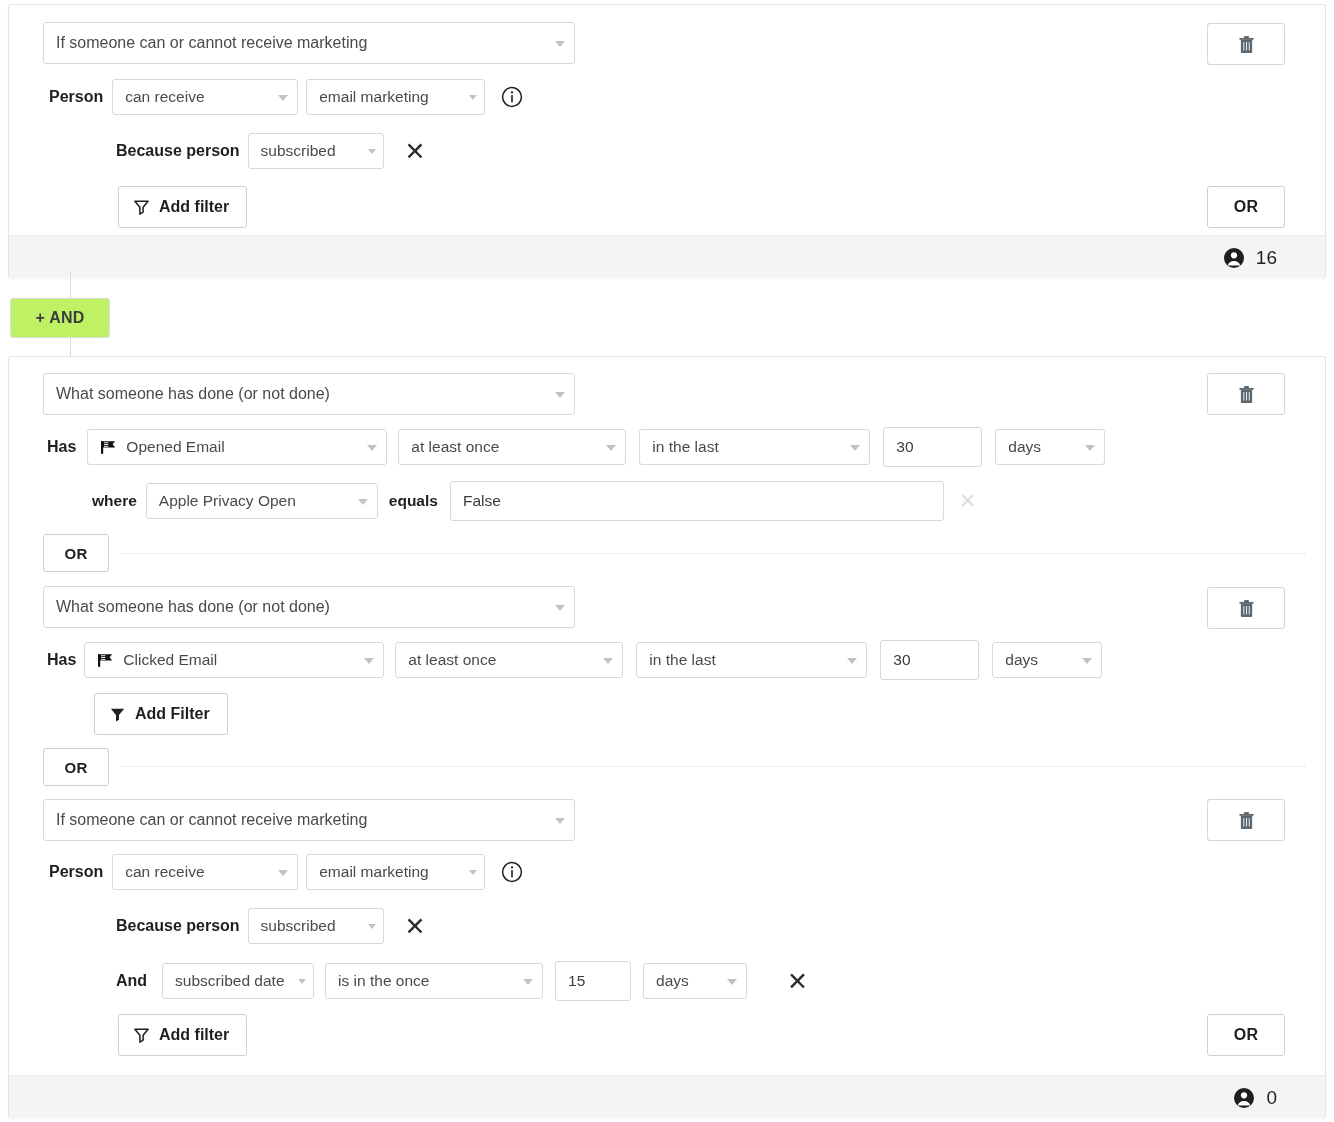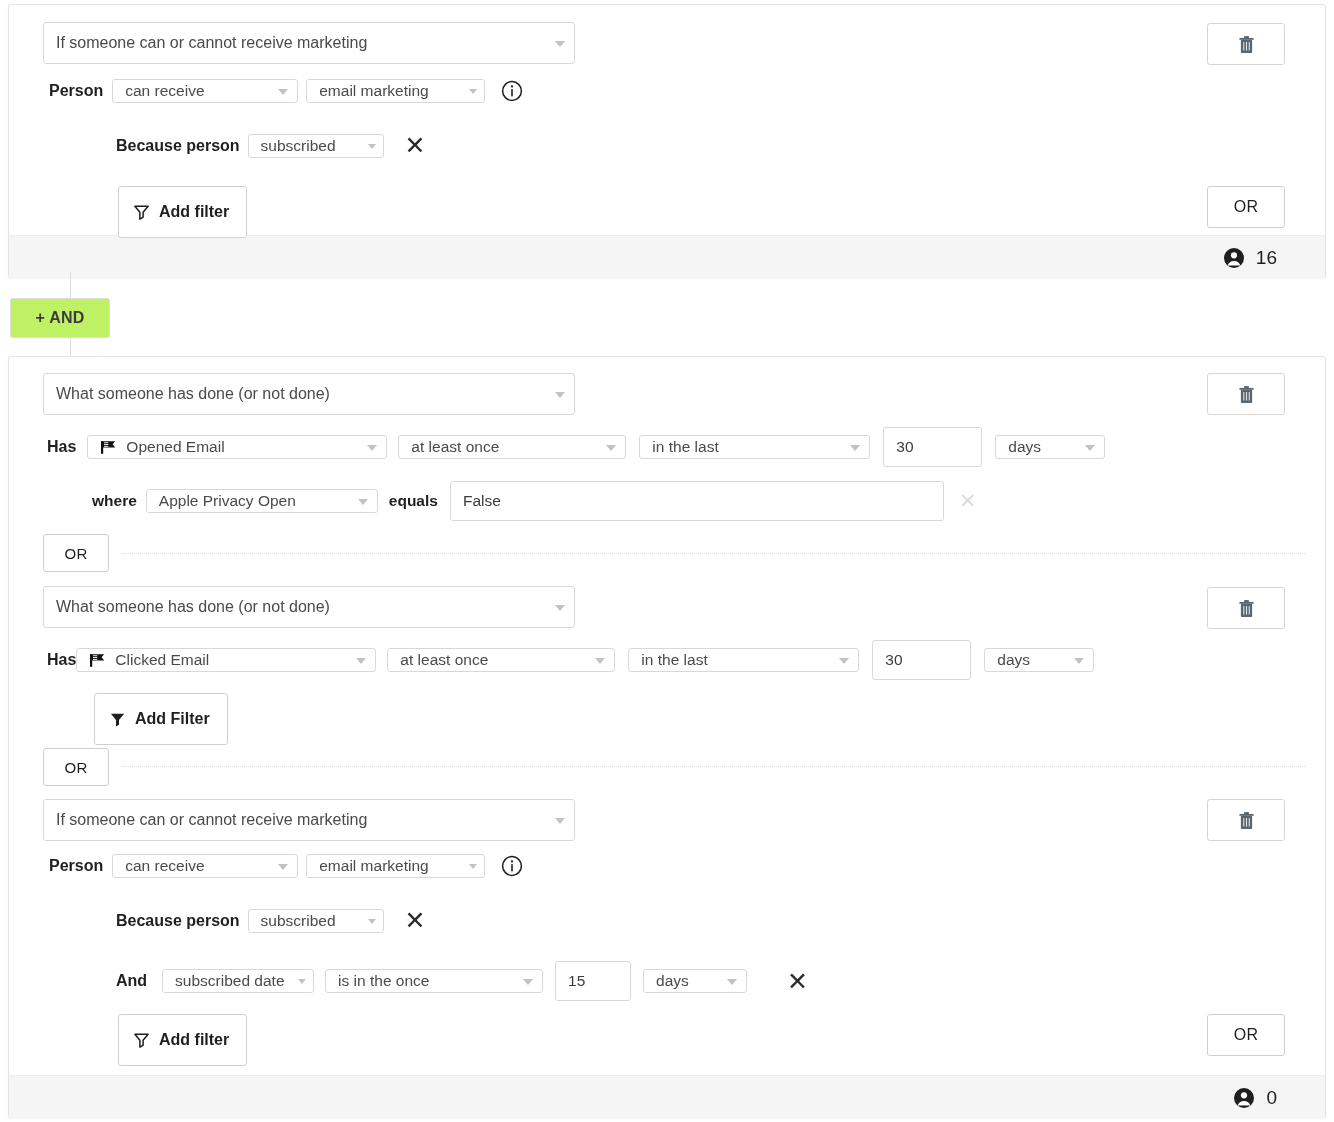--- a/index.html
+++ b/index.html
@@ -34,21 +34,21 @@
   .count-num { font-size: 19px; color: #1f1f1f; }
 
   
   .select {
     position: relative;
     display: inline-flex;
     align-items: center;
     border: 1px solid #d8d8d8;
     border-radius: 3px;
     background: #ffffff;
-    height: 24px;
+    height: 36px;
     padding: 0 28px 0 12px;
     font-size: 15.5px;
     color: #4a4a4a;
     white-space: nowrap;
     vertical-align: middle;
   }
   .select.tall { height: 42px; font-size: 16px; }
   .caret {
     position: absolute;
     right: 9px; top: 50%;
@@ -81,24 +81,24 @@
     justify-content: center;
     gap: 9px;
     border: 1px solid #cfcfcf;
     border-radius: 3px;
     background: #ffffff;
     font-size: 16px;
     font-weight: bold;
     color: #1f1f1f;
     cursor: pointer;
   }
-  .btn-addfilter { height: 52px; padding: 0 17px 0 14px; }
+  .btn-addfilter { height: 42px; padding: 0 17px 0 14px; }
   .btn-or {
     width: 78px; height: 42px;
-    font-size: 16px; font-weight: normal;
+    font-size: 16px; font-weight: bold;
     letter-spacing: 0.3px;
   }
   .btn-or.small { width: 66px; height: 38px; font-size: 15px; }
   .btn-trash {
     width: 78px; height: 42px;
     border: 1px solid #d5d5d5;
     border-radius: 3px;
     background: #fff;
     display: inline-flex; align-items: center; justify-content: center;
     cursor: pointer;
@@ -307,21 +307,21 @@
           <rect x="0.5" y="2" width="15" height="2" fill="#5b6770"></rect>
           <rect x="5.5" y="0" width="5" height="2.2" fill="#5b6770"></rect>
           <rect x="4.6" y="6.4" width="1.1" height="9" fill="#ffffff" opacity="0.85"></rect>
           <rect x="7.5" y="6.4" width="1.1" height="9" fill="#ffffff" opacity="0.85"></rect>
           <rect x="10.4" y="6.4" width="1.1" height="9" fill="#ffffff" opacity="0.85"></rect>
         </svg>
       </div>
 
       <div class="row" style="left:38px; top:283px;">
         <span class="lbl">Has</span>
-        <div class="select" style="margin-left:0; width:300px;">
+        <div class="select" style="margin-left:8px; width:300px;">
           <svg class="flag-icon" viewBox="0 0 17 15">
             <path d="M1 1.2h14.2l-2.6 3.1 2.6 3.1H1z" fill="#111111"></path>
             <rect x="1" y="1.2" width="2.2" height="12.6" fill="#111111"></rect>
             <rect x="4" y="2.3" width="4.3" height="0.9" fill="#ffffff"></rect>
             <rect x="4" y="4.1" width="4.3" height="0.9" fill="#ffffff"></rect>
             <rect x="4" y="5.9" width="4.3" height="0.9" fill="#ffffff"></rect>
           </svg>
           <span>Clicked Email</span>
           <span class="caret"></span>
         </div>

